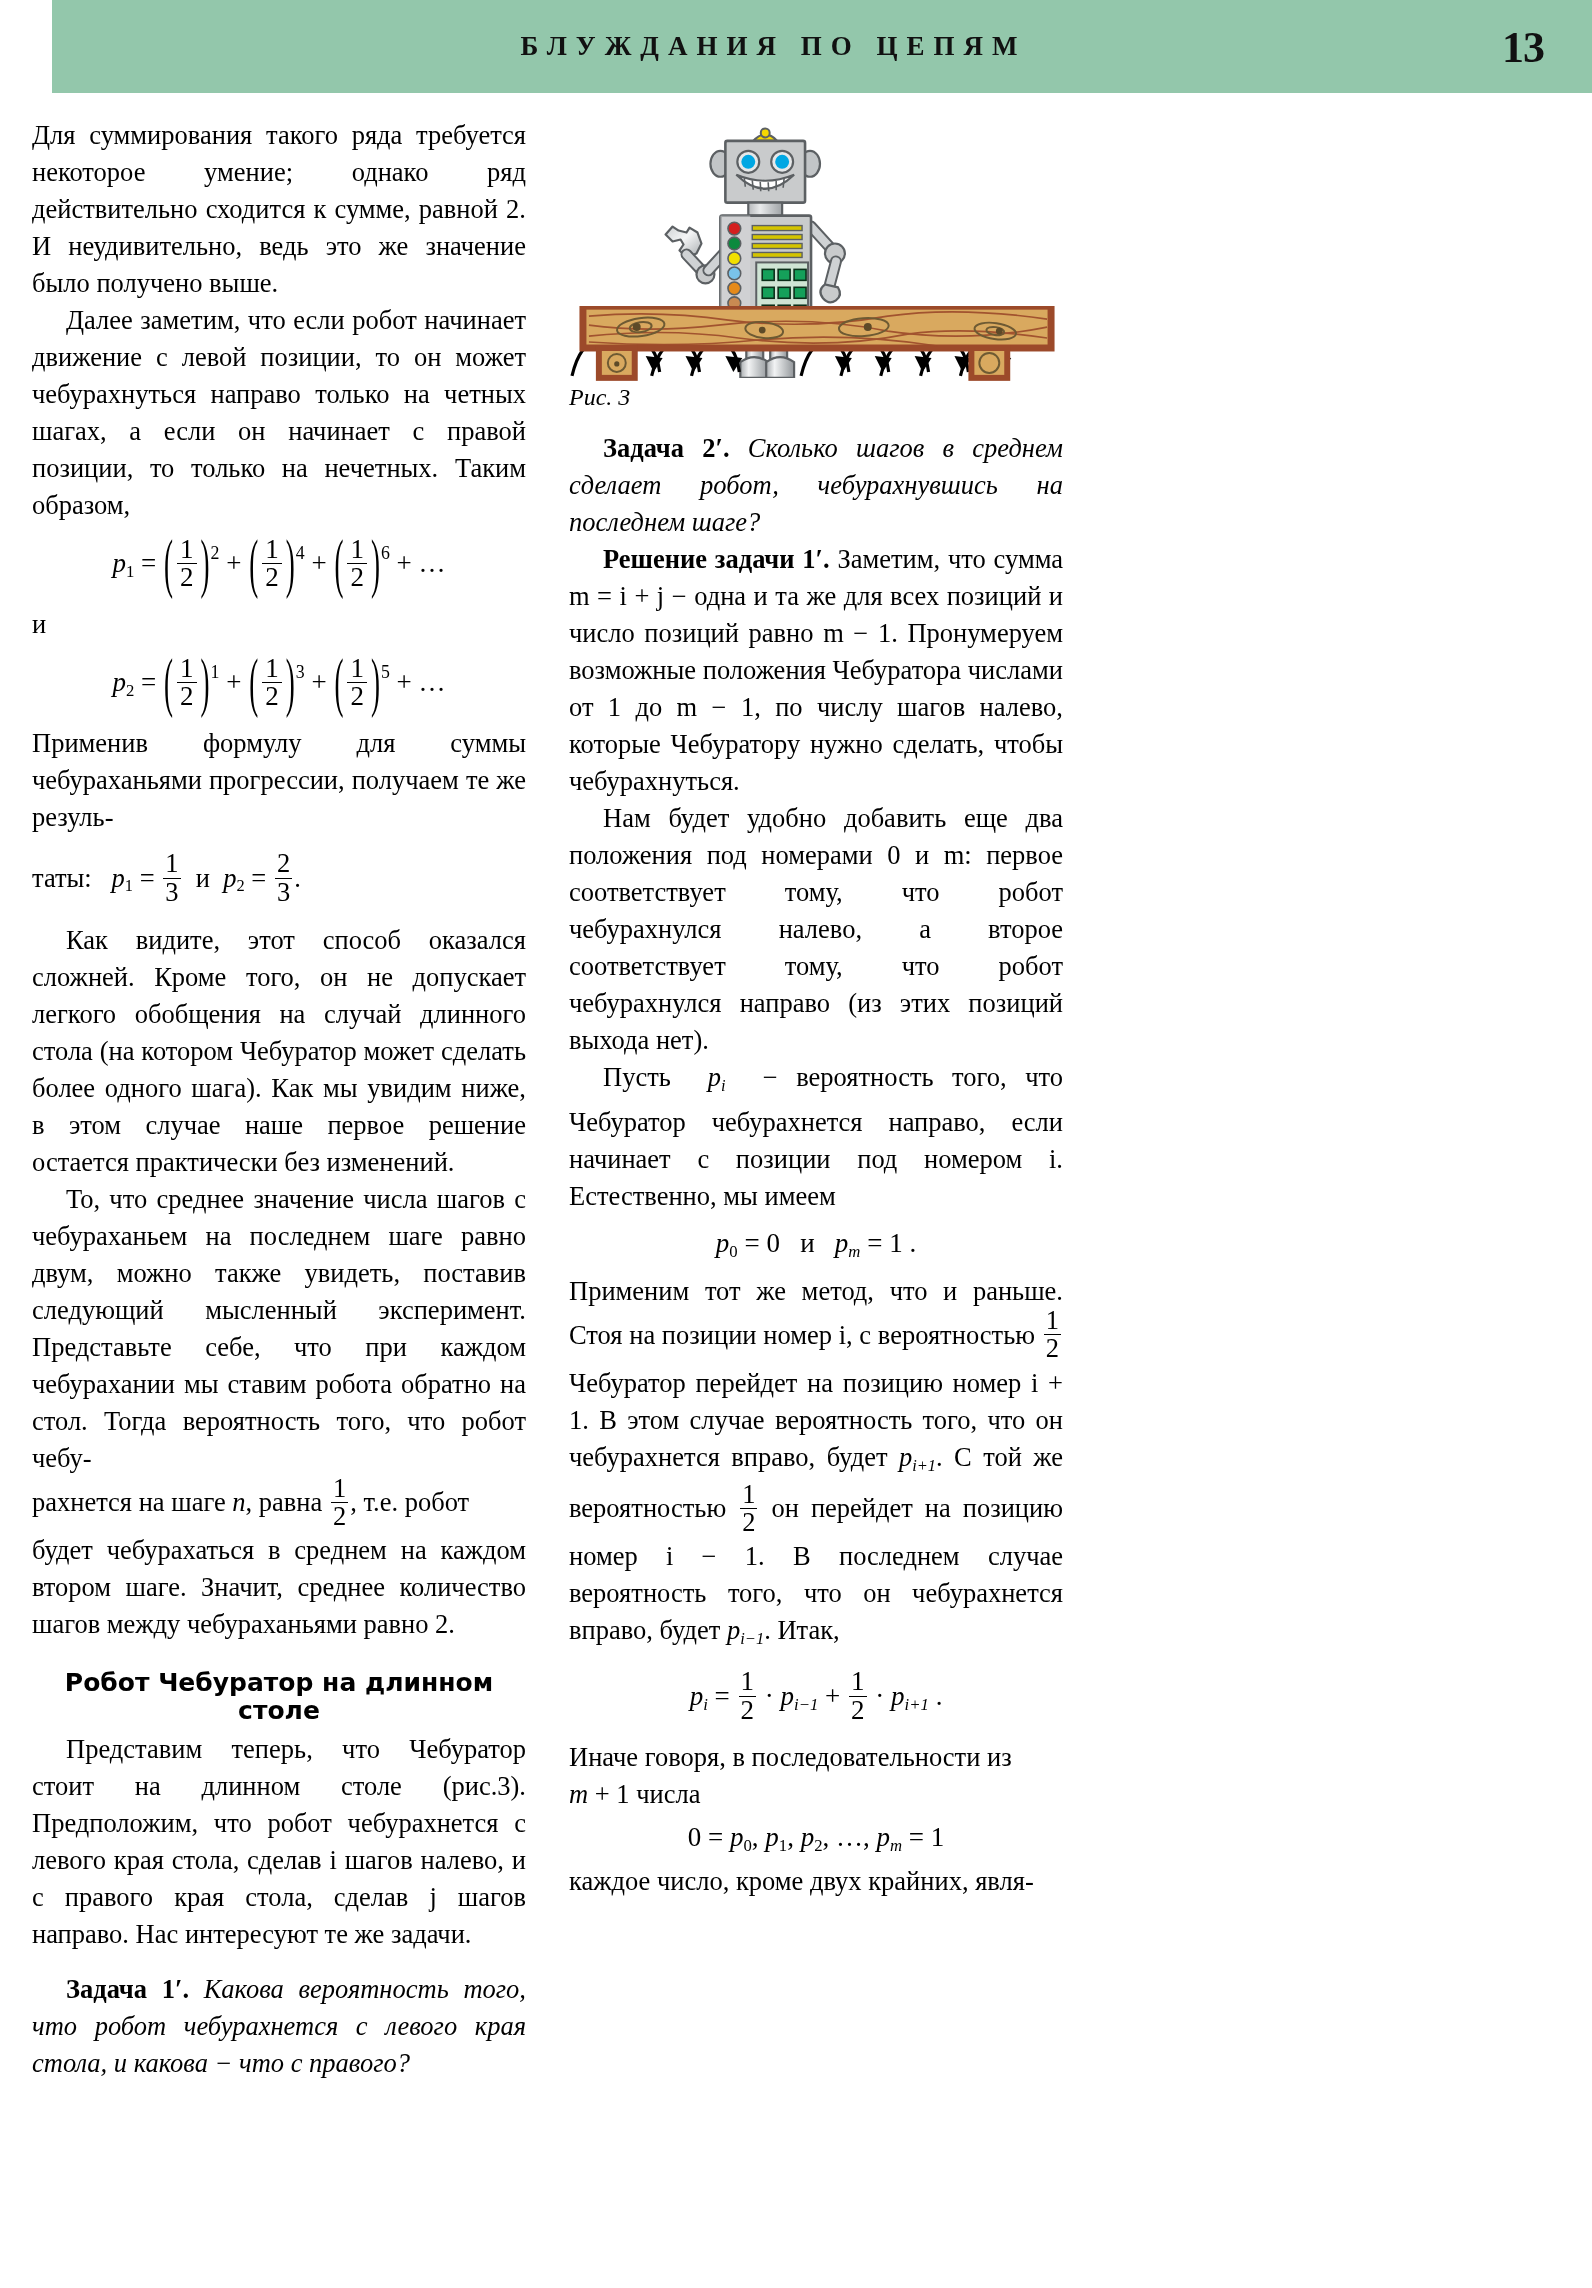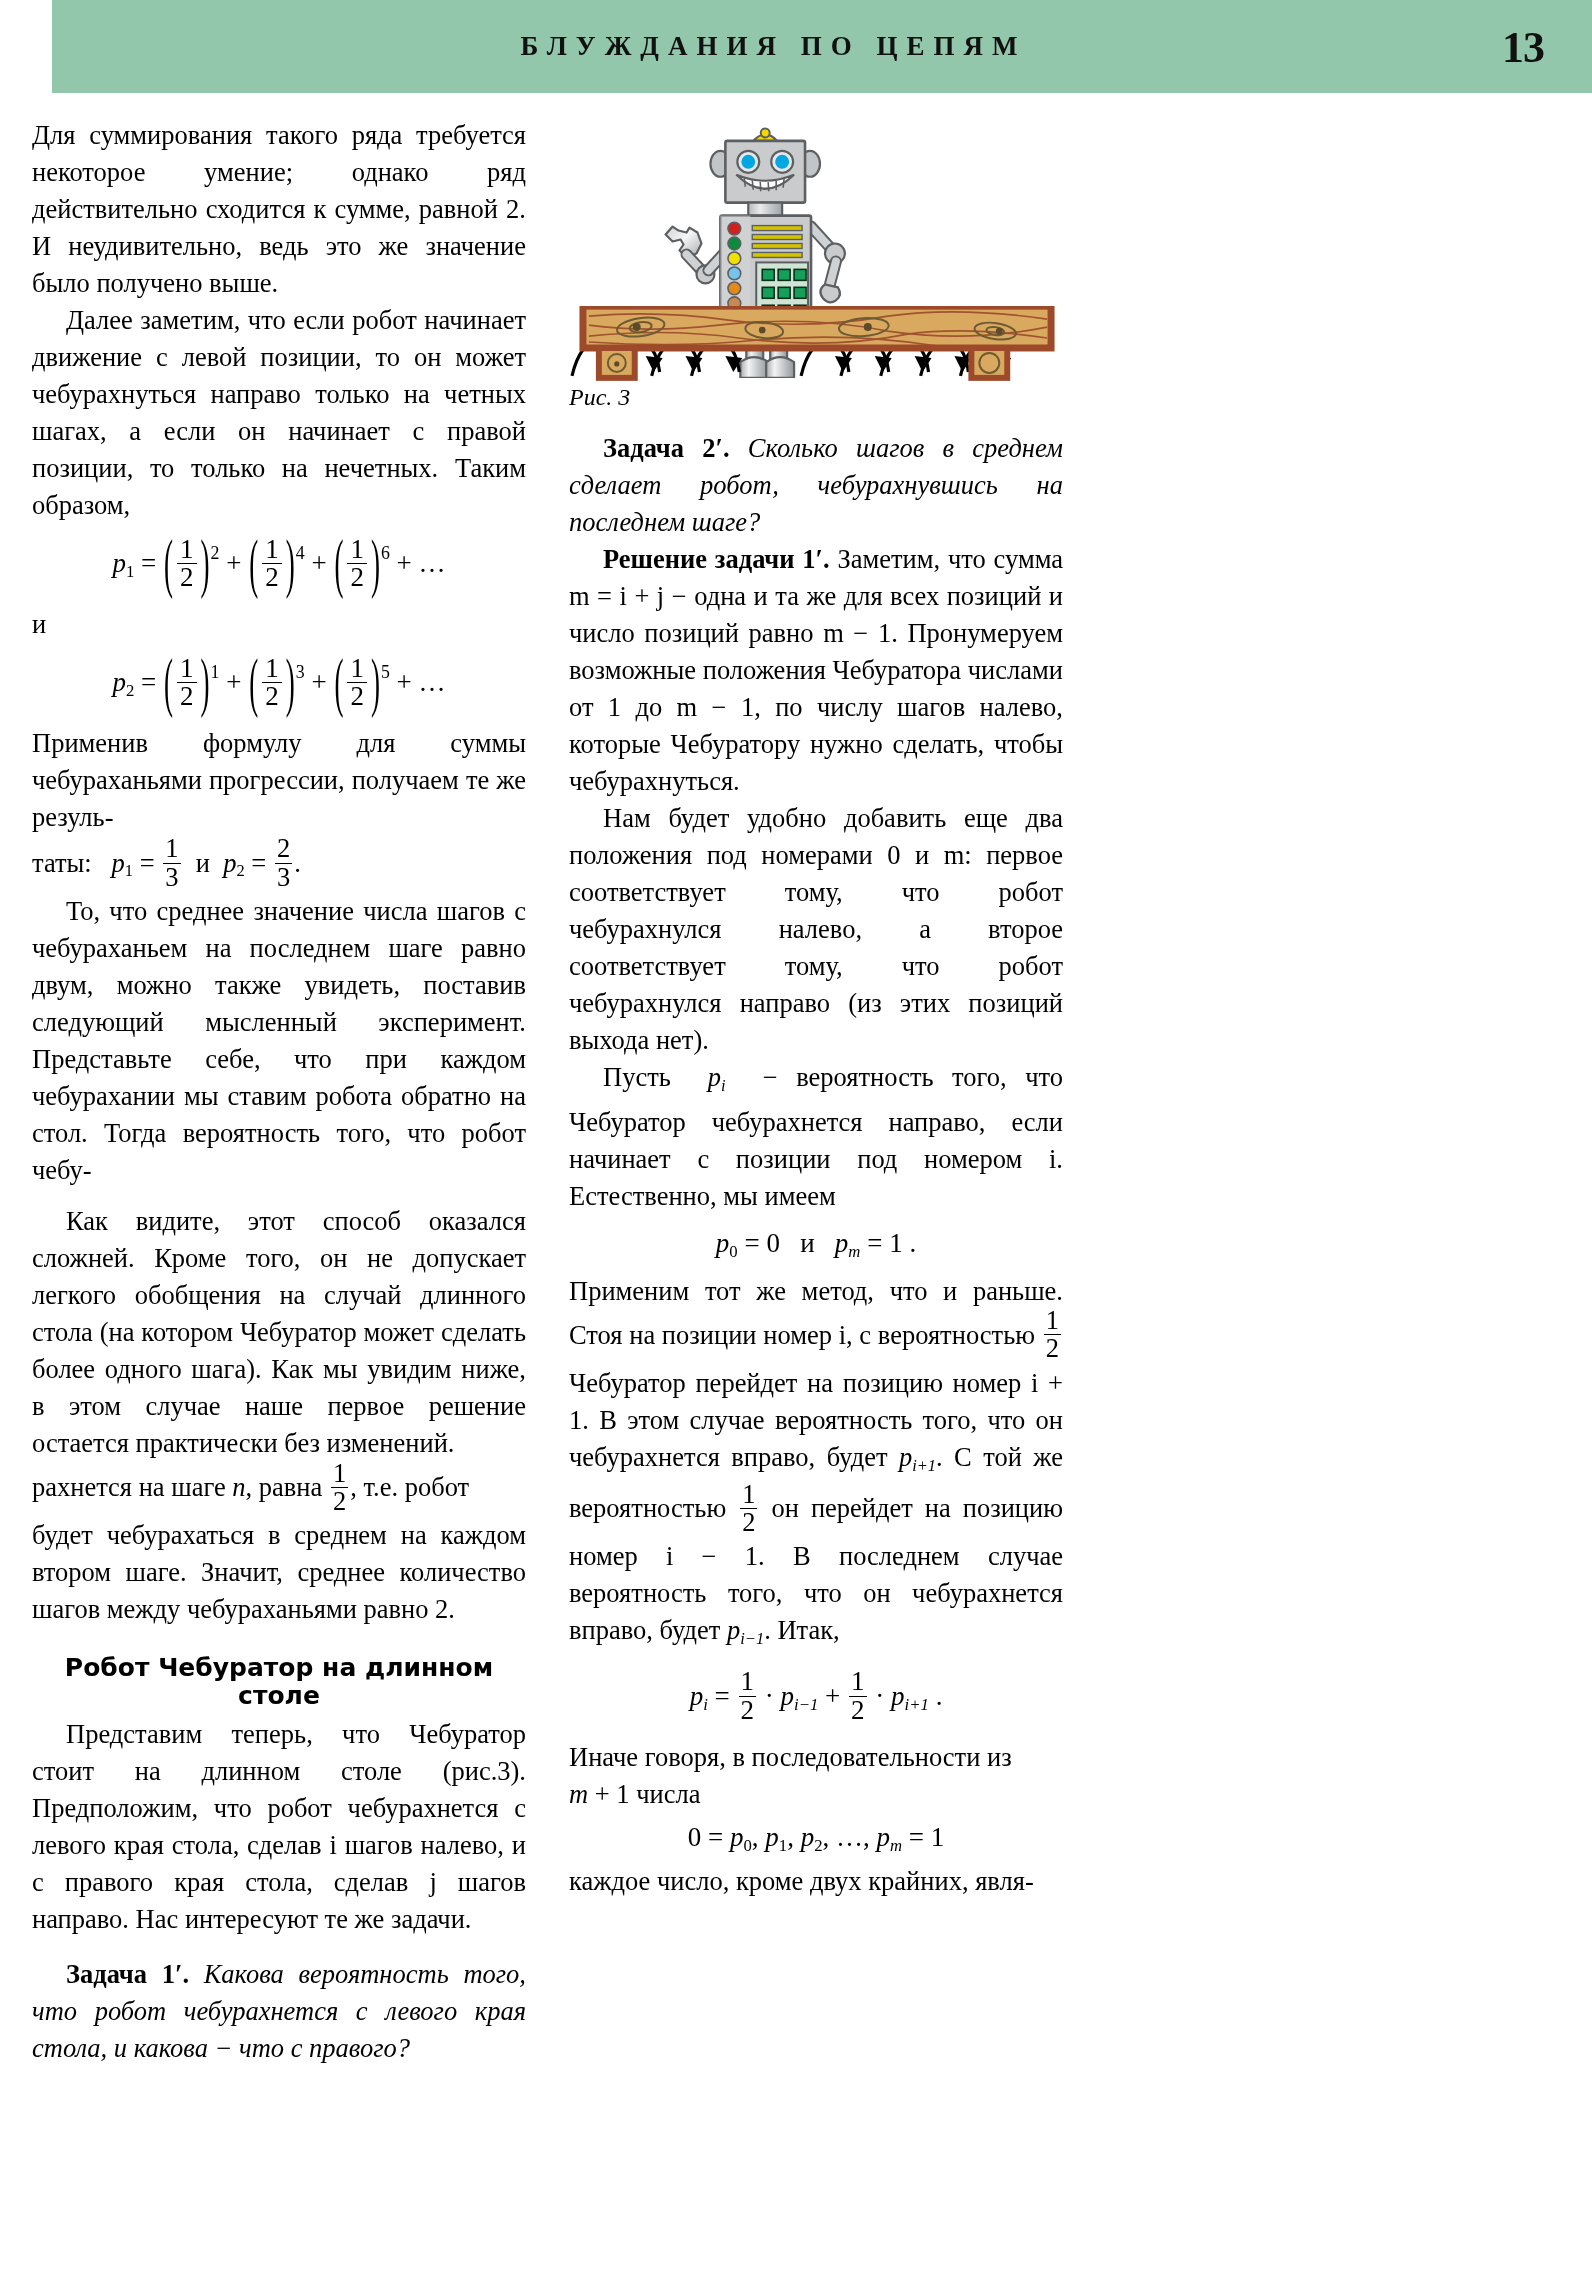--- a/index.html
+++ b/index.html
@@ -307,32 +307,32 @@
       <span class="paren"><span class="pl">(</span><span class="frac"><span class="num">1</span><span class="den">2</span></span><span class="pr">)</span><sup class="p">1</sup></span>
       <span class="mn"> + </span>
       <span class="paren"><span class="pl">(</span><span class="frac"><span class="num">1</span><span class="den">2</span></span><span class="pr">)</span><sup class="p">3</sup></span>
       <span class="mn"> + </span>
       <span class="paren"><span class="pl">(</span><span class="frac"><span class="num">1</span><span class="den">2</span></span><span class="pr">)</span><sup class="p">5</sup></span>
       <span class="mn"> + …</span>
     </div>
 
     <p class="noind">Применив формулу для суммы чебураханьями прогрессии, получаем те же резуль-</p>
 
-    <p class="noind" style="margin-top:2px;">
+    <p class="noind" style="margin-top:17px;">
       <span>таты:</span>
       &nbsp;&nbsp;<span class="mi">p</span><sub class="sn">1</sub> =
       <span class="inlinefrac"><span class="num">1</span><span class="den">3</span></span>
       &nbsp;<span>и</span>&nbsp;
       <span class="mi">p</span><sub class="sn">2</sub> =
       <span class="inlinefrac"><span class="num">2</span><span class="den">3</span></span><span>.</span>
     </p>
 
+    <p class="ind" style="margin-top:14px;">Как видите, этот способ оказался сложней. Кроме того, он не допускает легкого обобщения на случай длинного стола (на котором Чебуратор может сделать более одного шага). Как мы увидим ниже, в этом случае наше первое решение остается практически без изменений.</p>
+
     <p class="ind">То, что среднее значение числа шагов с чебураханьем на последнем шаге равно двум, можно также увидеть, поставив следующий мысленный эксперимент. Представьте себе, что при каждом чебурахании мы ставим робота обратно на стол. Тогда вероятность того, что робот чебу-</p>
-
-    <p class="ind" style="margin-top:14px;">Как видите, этот способ оказался сложней. Кроме того, он не допускает легкого обобщения на случай длинного стола (на котором Чебуратор может сделать более одного шага). Как мы увидим ниже, в этом случае наше первое решение остается практически без изменений.</p>
 
     <p class="noind">
       <span>рахнется на шаге</span>
       <span class="mi">n</span><span>, равна</span>
       <span class="inlinefrac"><span class="num">1</span><span class="den">2</span></span><span>, т.е. робот</span>
     </p>
 
     <p class="noind">будет чебурахаться в среднем на каждом втором шаге. Значит, среднее количество шагов между чебураханьями равно 2.</p>
 
     <div class="h-sub">Робот Чебуратор на длинном столе</div>

